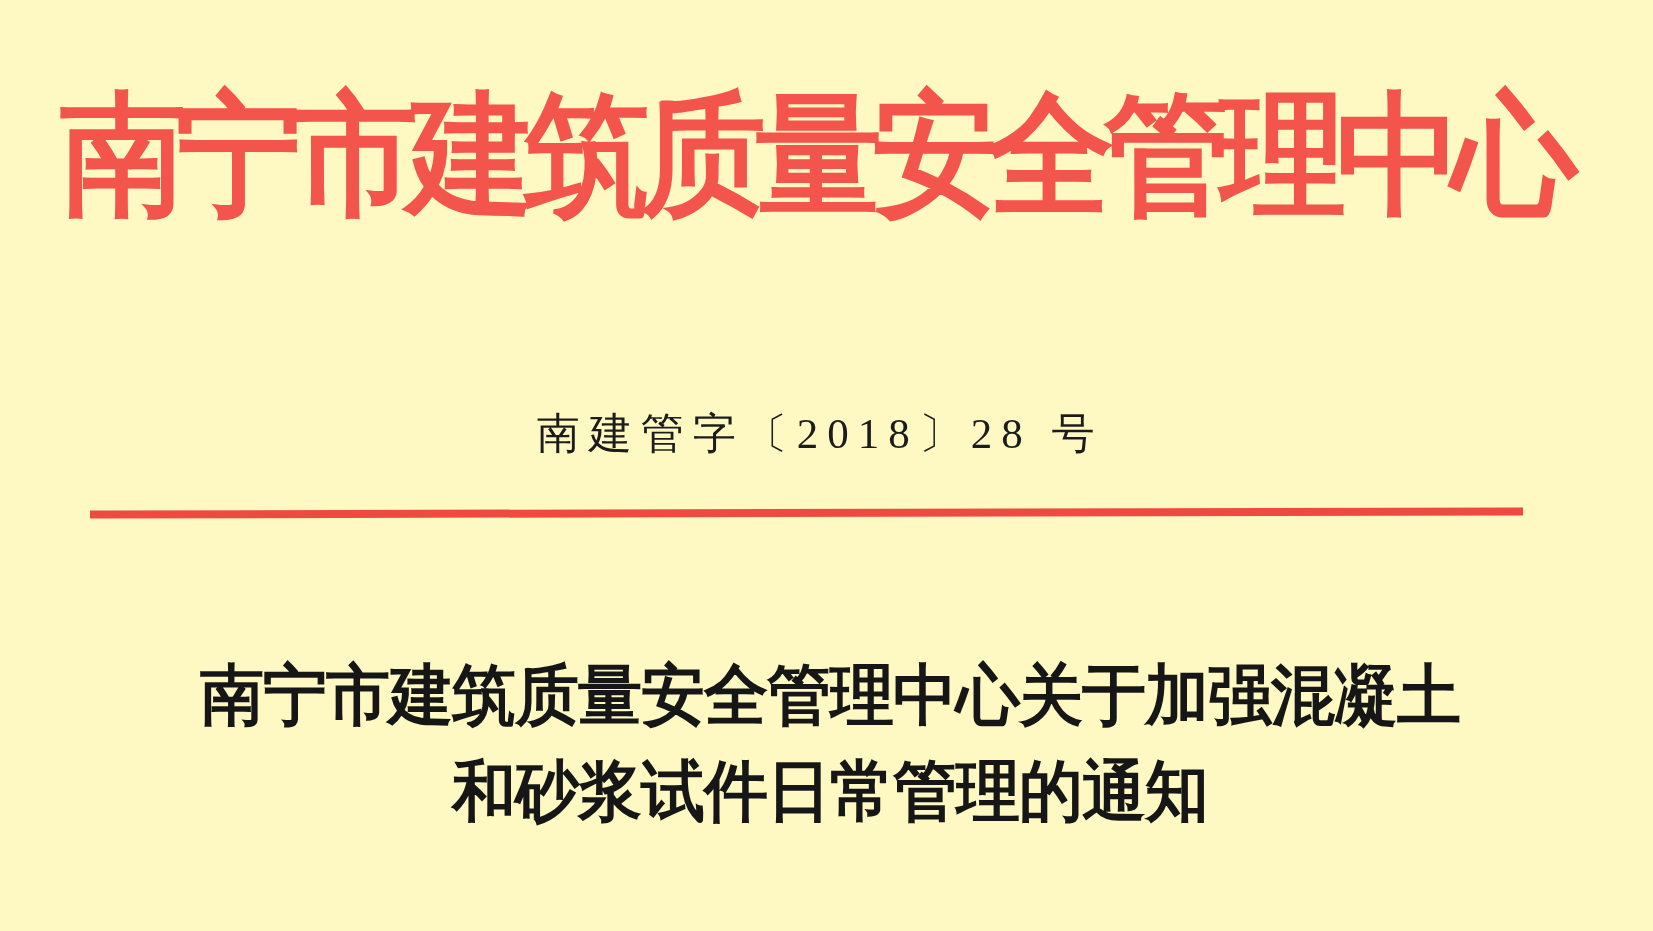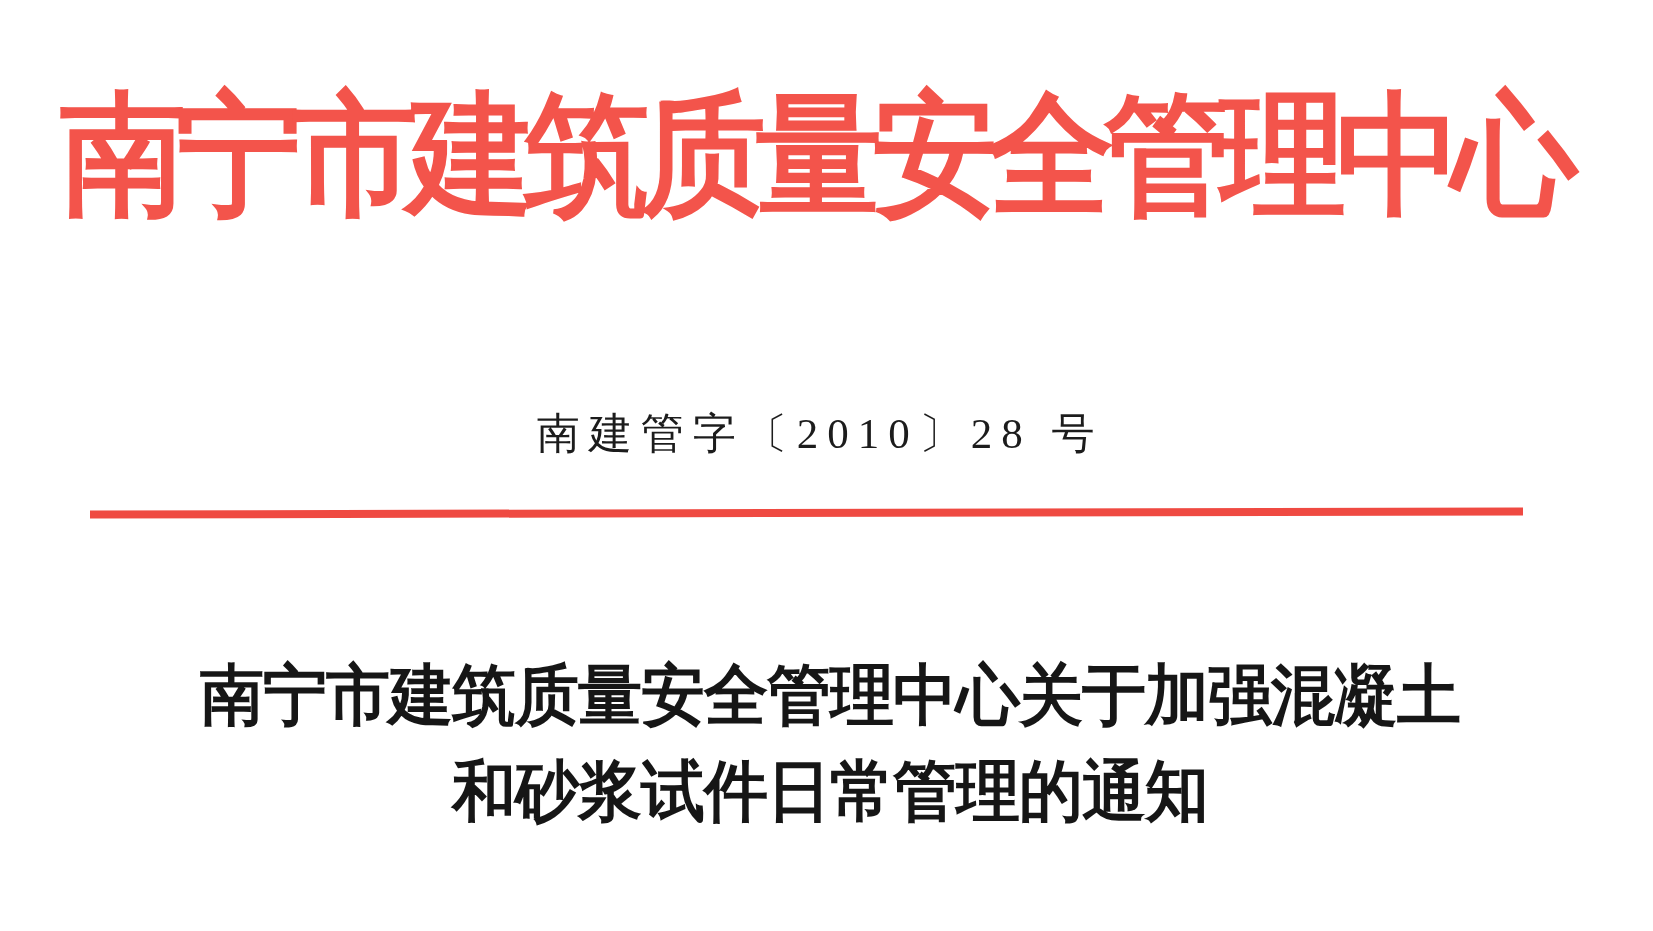--- a/index.html
+++ b/index.html
@@ -5,21 +5,21 @@
   html, body {
     margin: 0;
     padding: 0;
     background: #e8e8e8;
   }
   .page {
     position: relative;
     width: 1653px;
     height: 931px;
     margin: 0 auto;
-    background: #ffffff;
+    background: #fef9c3;
     overflow: hidden;
     font-family: "Liberation Serif", "DejaVu Serif", serif;
   }
   
   .agency-title {
     position: absolute;
     top: 72px;
     left: 0;
     width: 1628px; 
     text-align: center;
@@ -74,21 +74,21 @@
     transform-origin: center;
   }
 </style>
 </head>
 <body>
 
 <div class="page">
 
   <div class="agency-title">南宁市建筑质量安全管理中心</div>
 
-  <div class="doc-number">南建管字〔2010〕28 号</div>
+  <div class="doc-number">南建管字〔2018〕28 号</div>
 
   <div class="red-divider"></div>
 
   <div class="notice-title">
     <div class="line">南宁市建筑质量安全管理中心关于加强混凝土</div>
     <div class="line">和砂浆试件日常管理的通知</div>
   </div>
 
 </div>
 

